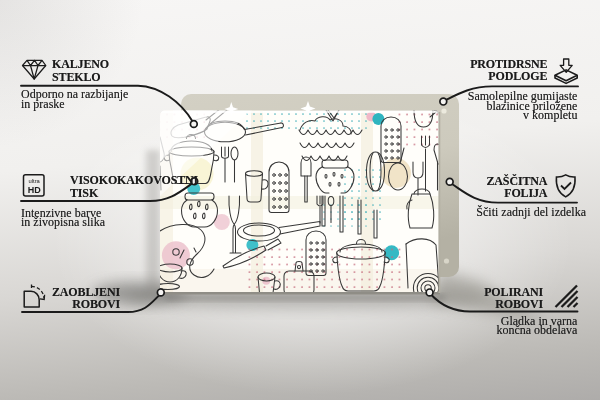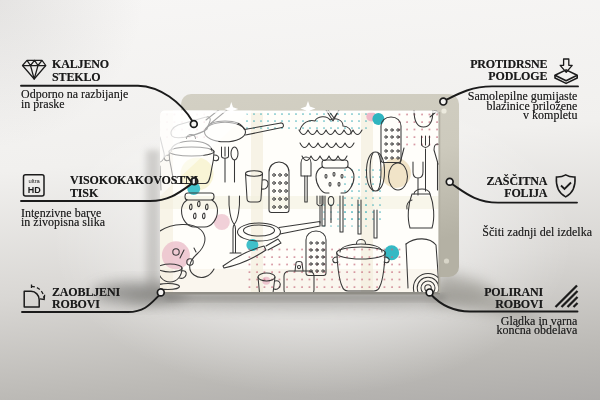--- a/index.html
+++ b/index.html
@@ -409,31 +409,31 @@
 <div class="t" style="left:52px;top:58.2px;">KALJENO
 STEKLO</div>
 <div class="d" style="left:21px;top:90px;">Odporno na razbijanje
 in praske</div>
 
 <div class="t" style="left:52px;top:174.2px;margin-left:18px;">VISOKOKAKOVOSTNI
 TISK</div>
 <div class="d" style="left:21px;top:208.6px;">Intenzivne barve
 in živopisna slika</div>
 
-<div class="t" style="left:52px;top:285.6px;">ZAOBLJENI
+<div class="t" style="left:52px;top:285.6px;text-align:right;">ZAOBLJENI
 ROBOVI</div>
 
 <div class="t right" style="right:52.7px;top:58px;">PROTIDRSNE
 PODLOGE</div>
 <div class="d right" style="right:22.6px;top:92.1px;">Samolepilne gumijaste
 blazinice priložene
 v kompletu</div>
 
 <div class="t right" style="right:52.7px;top:174.8px;margin-left:44px;">ZAŠČITNA
 FOLIJA</div>
-<div class="d right" style="right:8px;top:208.4px;margin-top:20px;">Ščiti zadnji del izdelka</div>
+<div class="d right" style="right:14px;top:208.4px;">Ščiti zadnji del izdelka</div>
 
 <div class="t right" style="right:57px;top:285.8px;">POLIRANI
 ROBOVI</div>
 <div class="d right" style="right:22.6px;top:316.9px;">Gladka in varna
 končna obdelava</div>
 
 </div>
 
 </body></html>

